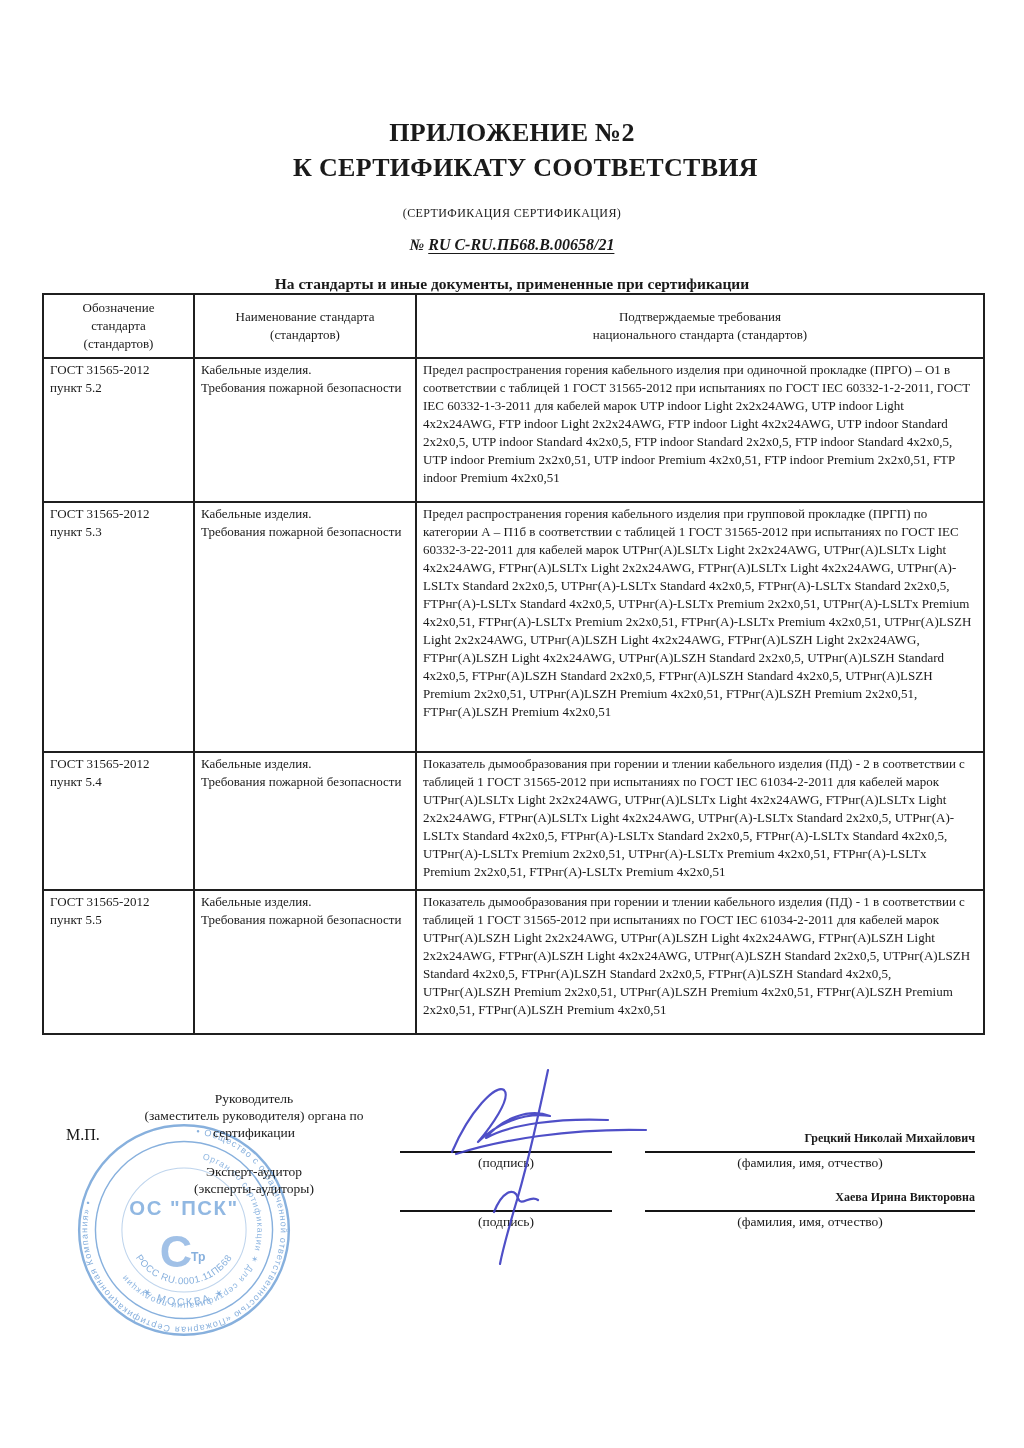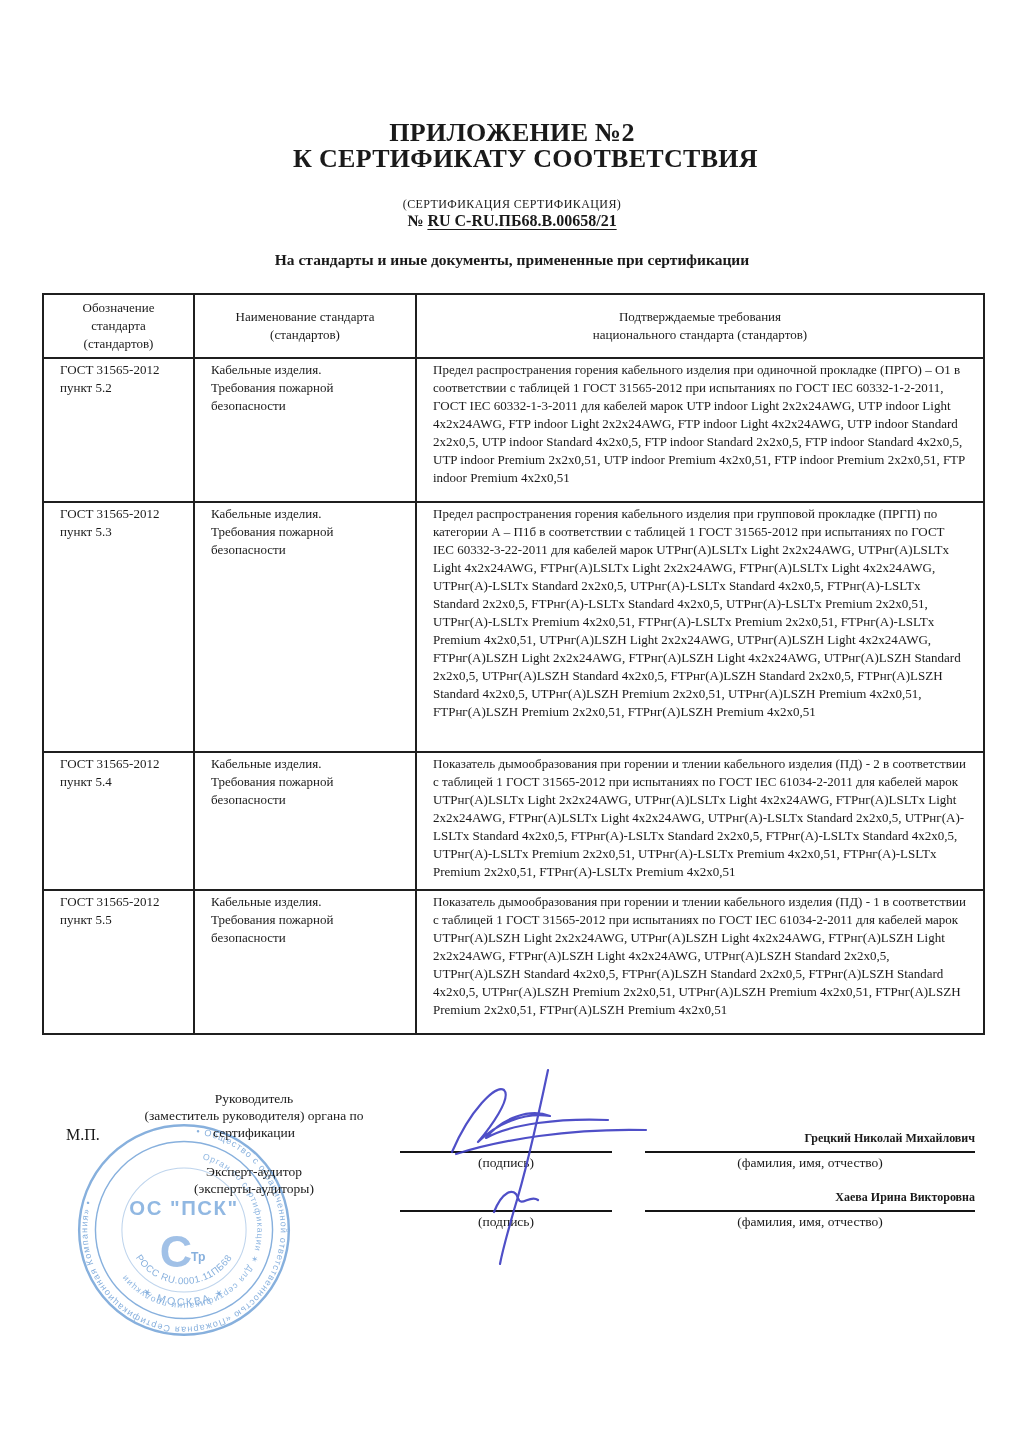--- a/index.html
+++ b/index.html
@@ -8,35 +8,35 @@
     width:1024px;height:1448px;
     margin:0 auto;
     background:#ffffff;
     font-family:"Liberation Serif","DejaVu Serif",serif;
     color:#1a1a1a;
     overflow:hidden;
   }
   
   .doc-header{position:absolute;top:122px;left:0;width:100%;text-align:center;}
   .title-line{font-size:26px;font-weight:bold;line-height:22px;letter-spacing:.3px;}
-  .title-line2{margin-top:4px;padding-left:27px;}
+  .title-line2{margin-top:13px;padding-left:27px;}
   .subtitle{margin-top:27px;font-size:12px;letter-spacing:.4px;}
-  .cert-line{font-size:16px;font-weight:bold;}
+  .cert-line{margin-top:15px;font-size:16px;font-weight:bold;font-style:italic;}
   .cert-number{text-decoration:underline;text-underline-offset:3px;}
   .section-heading{margin-top:21px;font-size:15.5px;font-weight:bold;}
   
   table.standards{
     position:absolute;left:42px;top:293px;width:941px;
     border-collapse:collapse;table-layout:fixed;
     font-size:13px;line-height:18px;
   }
   table.standards th,table.standards td{
     border:2px solid #1f1f1f;
     vertical-align:top;
-    padding:2px 16px;
+    padding:2px 6px;
     white-space:pre-line;
     overflow:hidden;
   }
   table.standards th{
     font-weight:normal;text-align:center;vertical-align:middle;
     height:50px;padding:4px 6px;
   }
   .col1{width:151px;}
   .col2{width:222px;}
   .col3{width:568px;}

